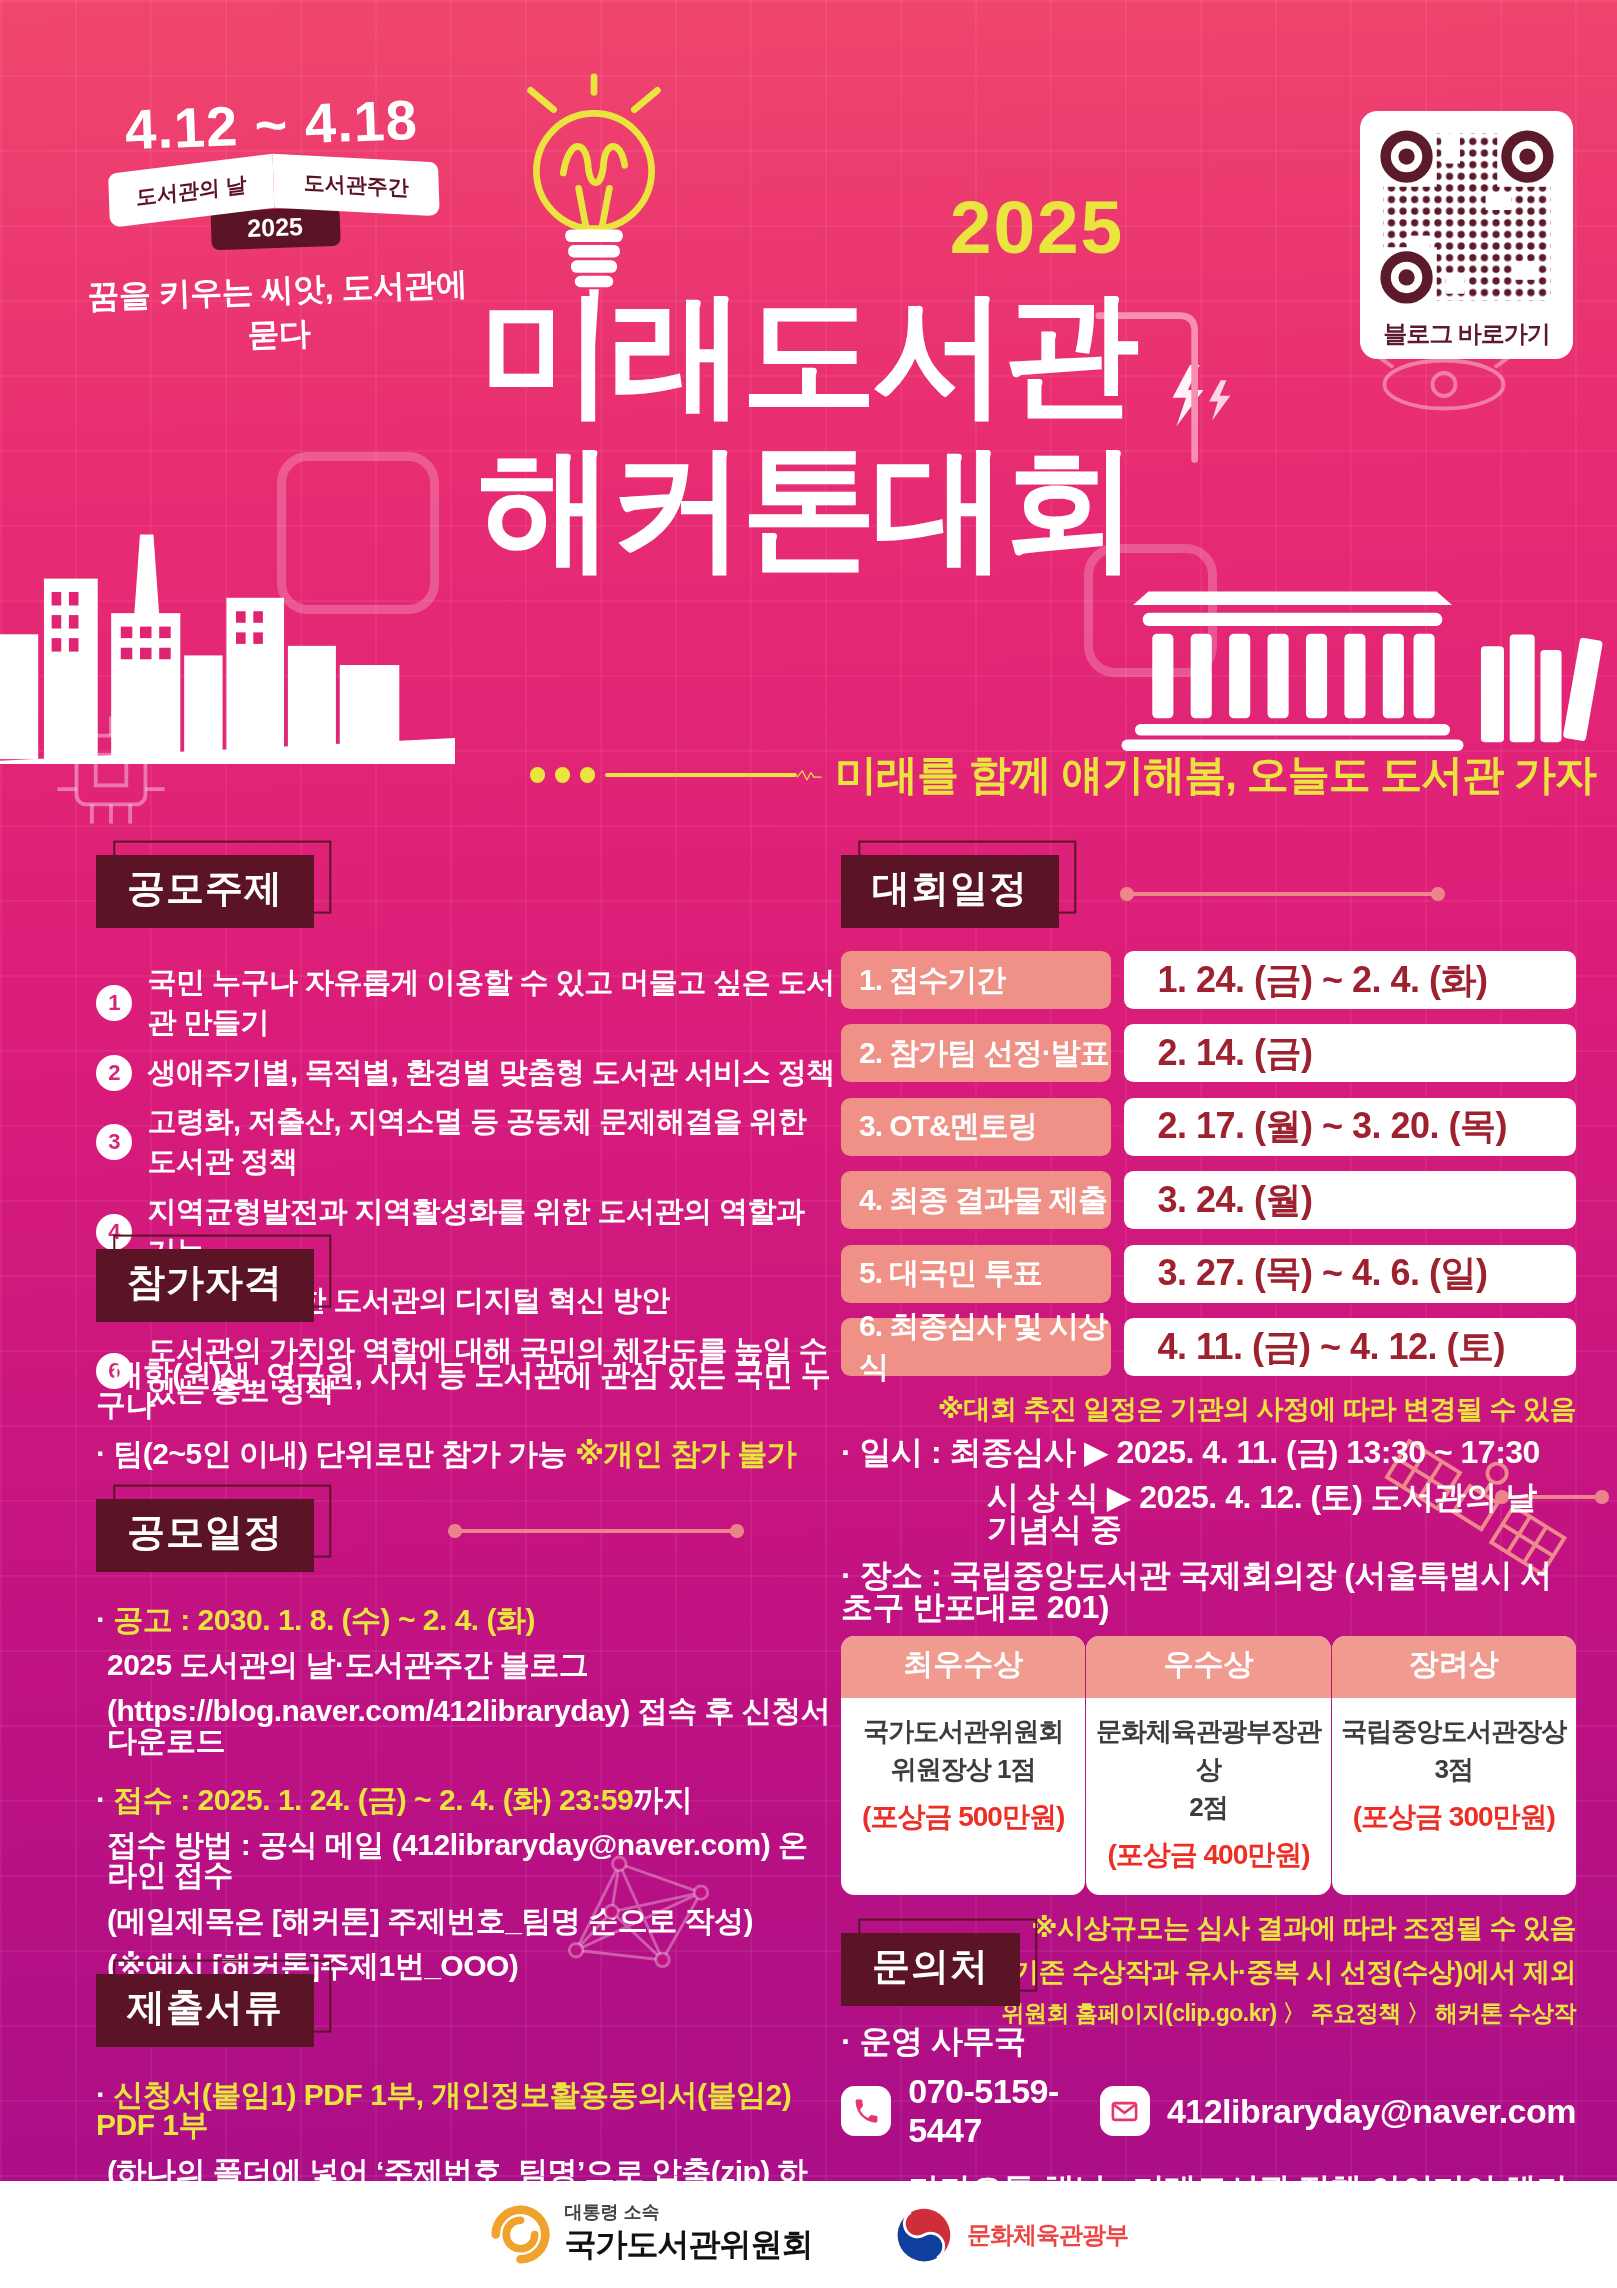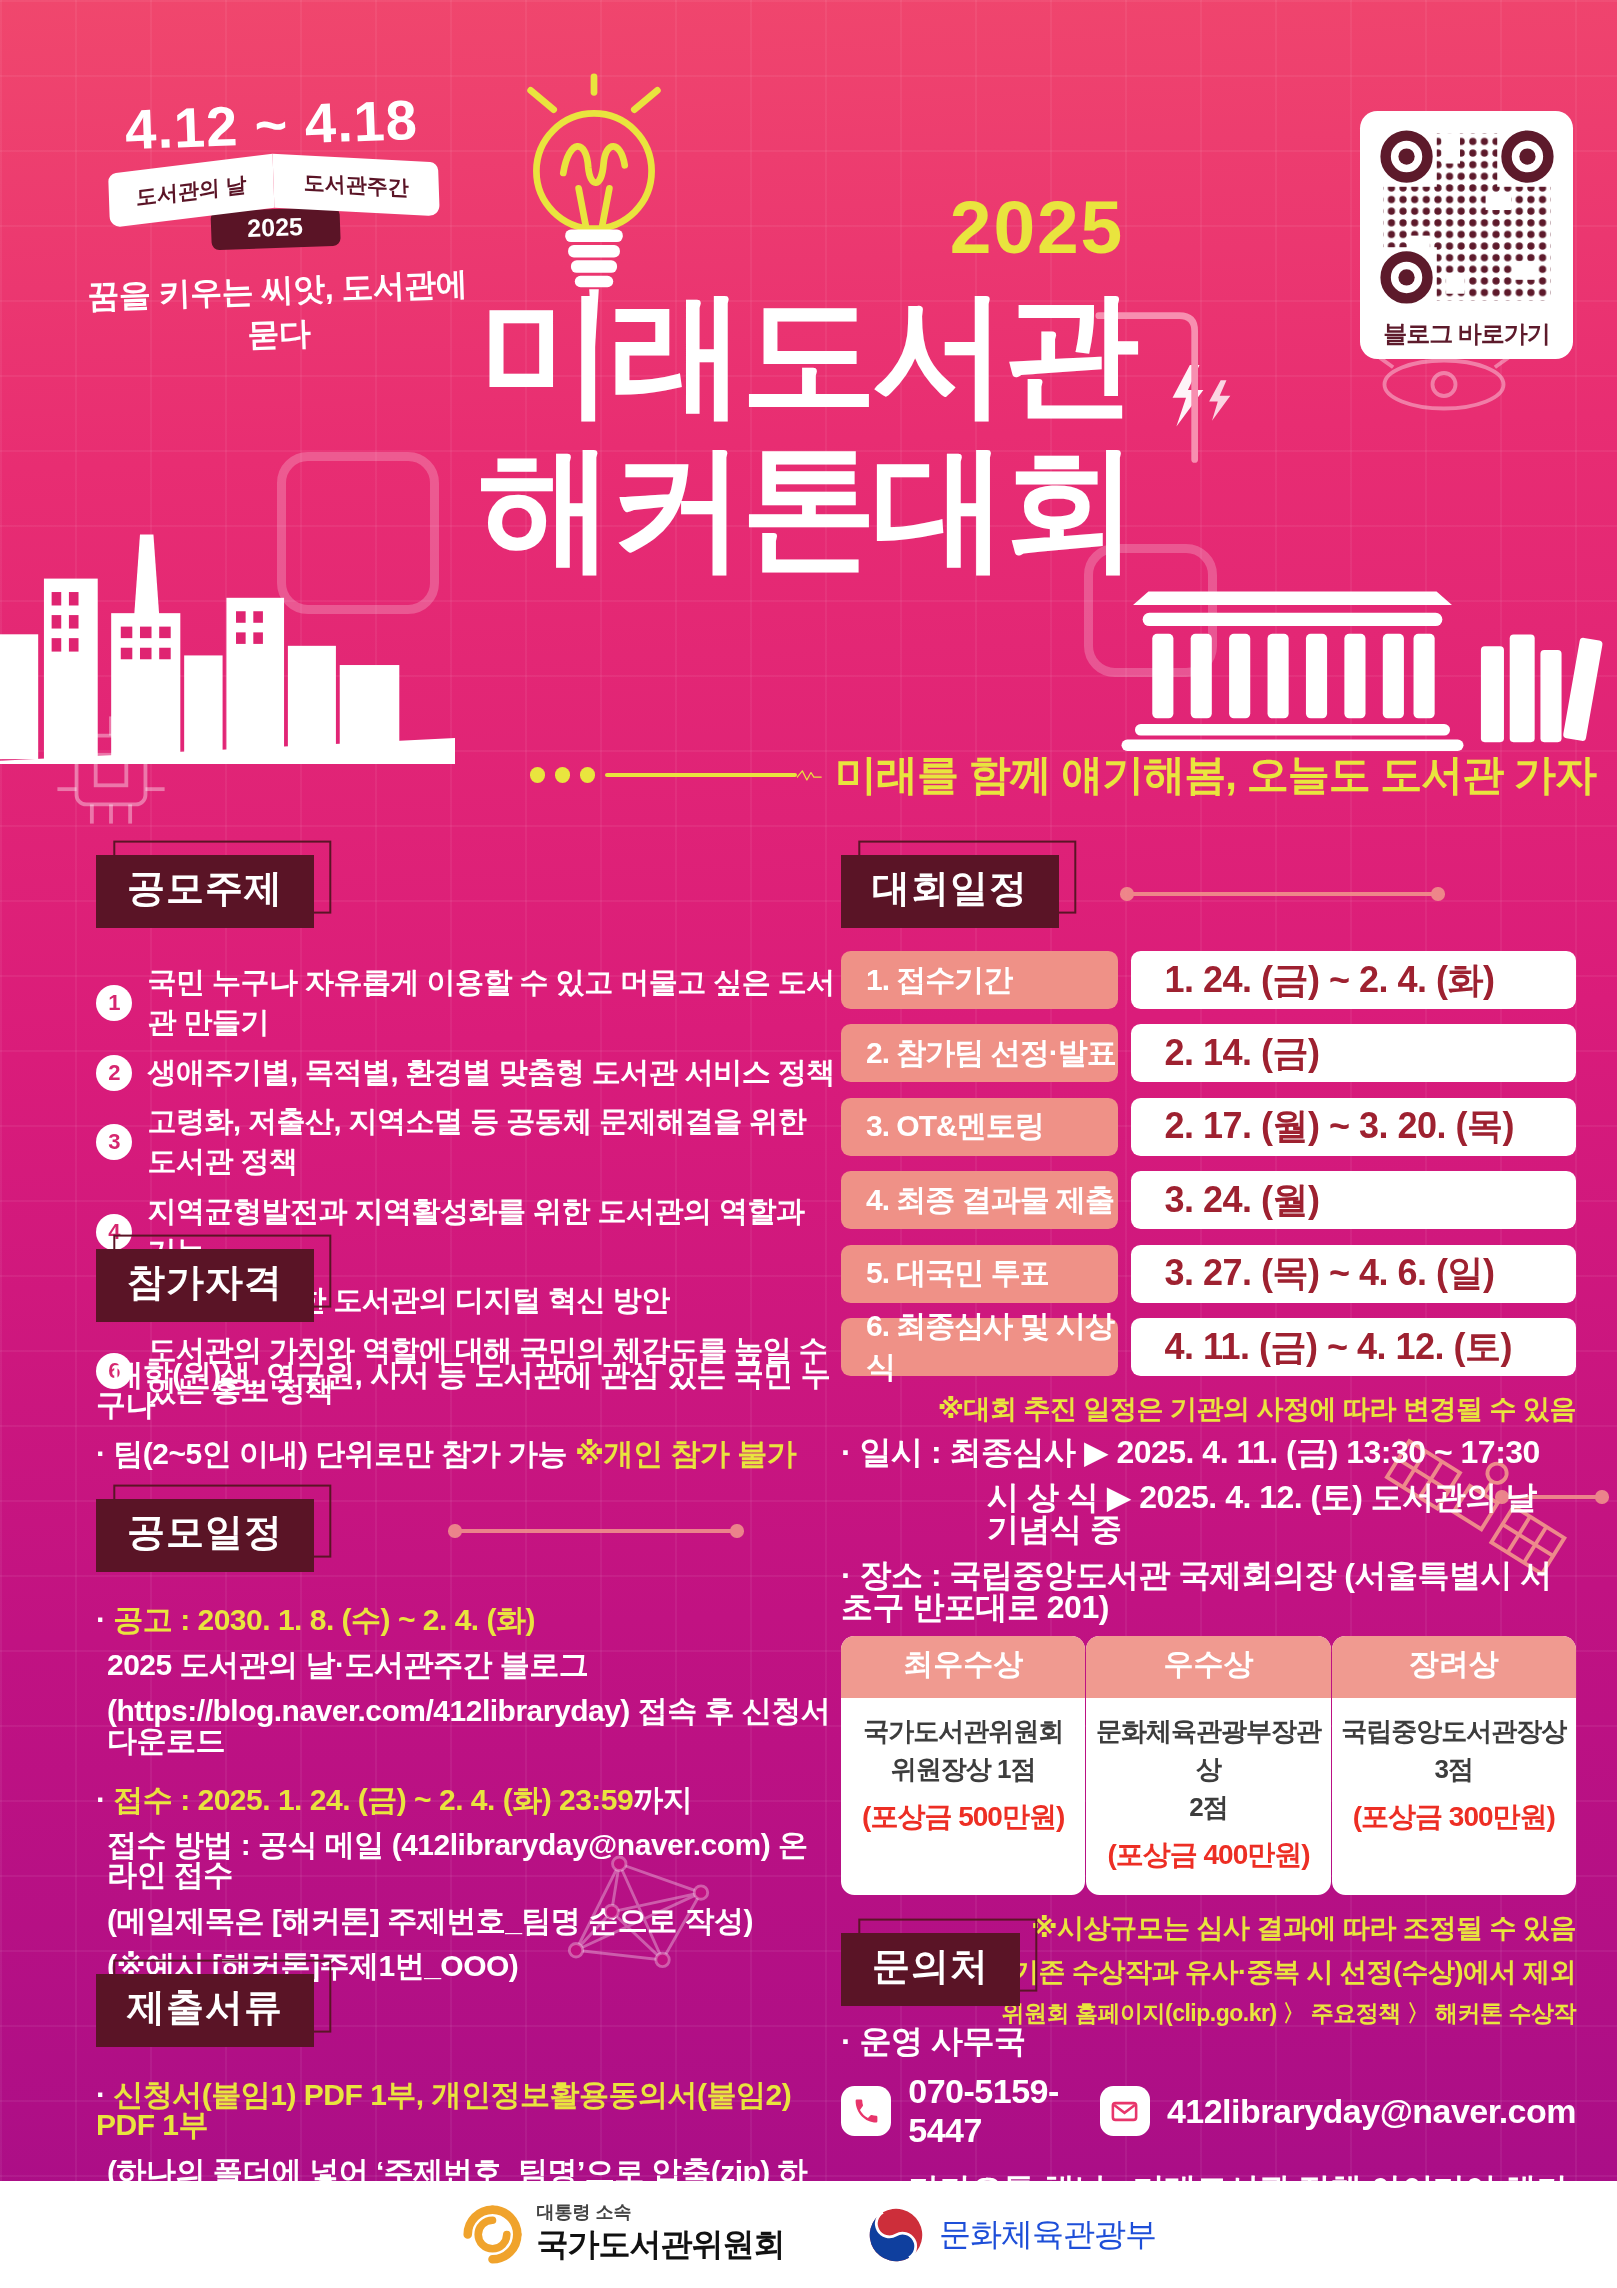--- a/index.html
+++ b/index.html
@@ -37,40 +37,40 @@
   .title-block{position:absolute;left:307px;top:277px;width:999px;text-align:center;color:#fff;font-weight:800;font-size:136px;line-height:1.13;letter-spacing:-4.8px;}
   .tagline{position:absolute;left:530px;top:747px;width:1066px;display:flex;align-items:center;}
   .tl-dot{width:15.4px;height:15.4px;border-radius:50%;background:#e9e43e;margin-right:9.6px;flex:0 0 auto;}
   .tl-line{width:192px;height:4.8px;background:#e9e43e;border-radius:2.9px;flex:0 0 auto;}
   .tl-text{margin-left:13.4px;color:#e9e43e;font-size:42px;font-weight:800;letter-spacing:-1px;white-space:nowrap;}
   
   .titem{display:flex;align-items:center;gap:15.4px;margin-bottom:9.6px;color:#fff;font-size:29px;font-weight:700;letter-spacing:-0.5px;}
   .tnum{flex:0 0 auto;width:36px;height:36px;border-radius:50%;background:#fff;color:#d6266f;font-weight:800;font-size:22px;display:flex;align-items:center;justify-content:center;}
   
   .srow{display:flex;gap:13.4px;margin-bottom:15.4px;height:58px;}
-  .srow .lbl{width:252px;background:#ef9187;border-radius:9.6px;color:#fff;font-weight:800;font-size:30px;display:flex;align-items:center;padding-left:25px;letter-spacing:-1px;}
+  .srow .lbl{width:252px;background:#ef9187;border-radius:9.6px;color:#fff;font-weight:800;font-size:30px;display:flex;align-items:center;padding-left:18px;letter-spacing:-1px;}
   .srow .val{flex:1;background:#fff;border-radius:9.6px;color:#9e2130;font-weight:800;font-size:36px;display:flex;align-items:center;padding-left:33px;letter-spacing:-0.5px;}
   .note-y{color:#e9e43e;font-size:27px;font-weight:800;text-align:right;letter-spacing:-0.5px;}
   
   .prizes{display:flex;gap:1px;margin-top:13px;}
   .prize{flex:1;background:#fff;border-radius:13.4px;overflow:hidden;text-align:center;padding-bottom:21px;min-height:169px;}
   .prize .ph{background:#f09a90;color:#fff;font-size:30px;font-weight:800;padding:8.6px 0 12.5px;margin-bottom:15.4px;}
   .prize .pd{color:#3d3d3d;font-size:26px;font-weight:700;line-height:1.45;letter-spacing:-1px;}
   .prize .pa{color:#ed2e24;font-size:28px;font-weight:800;margin-top:9.6px;letter-spacing:-1px;}
   
   .crow{display:flex;align-items:center;gap:17.3px;color:#fff;font-size:34px;font-weight:700;letter-spacing:-0.5px;}
   .cicon{width:50px;height:50px;background:#fff;border-radius:13.4px;display:flex;align-items:center;justify-content:center;flex:0 0 auto;}
   .kbub{width:31px;height:26px;background:#e8356b;border-radius:7.7px;position:relative;display:flex;align-items:center;justify-content:center;color:#fff;font-weight:800;font-size:15.4px;}
   .kbub::after{content:"";position:absolute;left:4.8px;bottom:-7.7px;border:4.8px solid transparent;border-top-color:#e8356b;border-left-color:#e8356b;}
   
   .footer{position:absolute;left:0;top:2181px;width:1618px;height:108px;background:#fff;display:flex;align-items:center;justify-content:center;gap:81px;}
   .orgblock{display:flex;align-items:center;gap:13.4px;}
   .org1-small{font-size:18px;font-weight:700;color:#444;line-height:1.1;text-align:left;}
   .org1-name{font-size:32px;font-weight:800;color:#111;letter-spacing:-1px;}
-  .org2-name{font-size:32px;font-weight:400;color:#1d4ed8;letter-spacing:-1px;}
+  .org2-name{font-size:24px;font-weight:700;color:#ef4444;letter-spacing:-1px;}
   
   .decorline{position:absolute;height:3.8px;background:#f2978d;border-radius:1.9px;opacity:.85;}
   .decorline::before,.decorline::after{content:"";position:absolute;top:-4.8px;width:13.4px;height:13.4px;border-radius:50%;background:#f2978d;}
   .decorline::before{left:-3.8px;} .decorline::after{right:-3.8px;}
   .bubble-outline{position:absolute;border:9.6px solid rgba(255,255,255,.22);border-radius:31px;}
 </style>
 </head>
 <body>
 
 <div class="poster">

